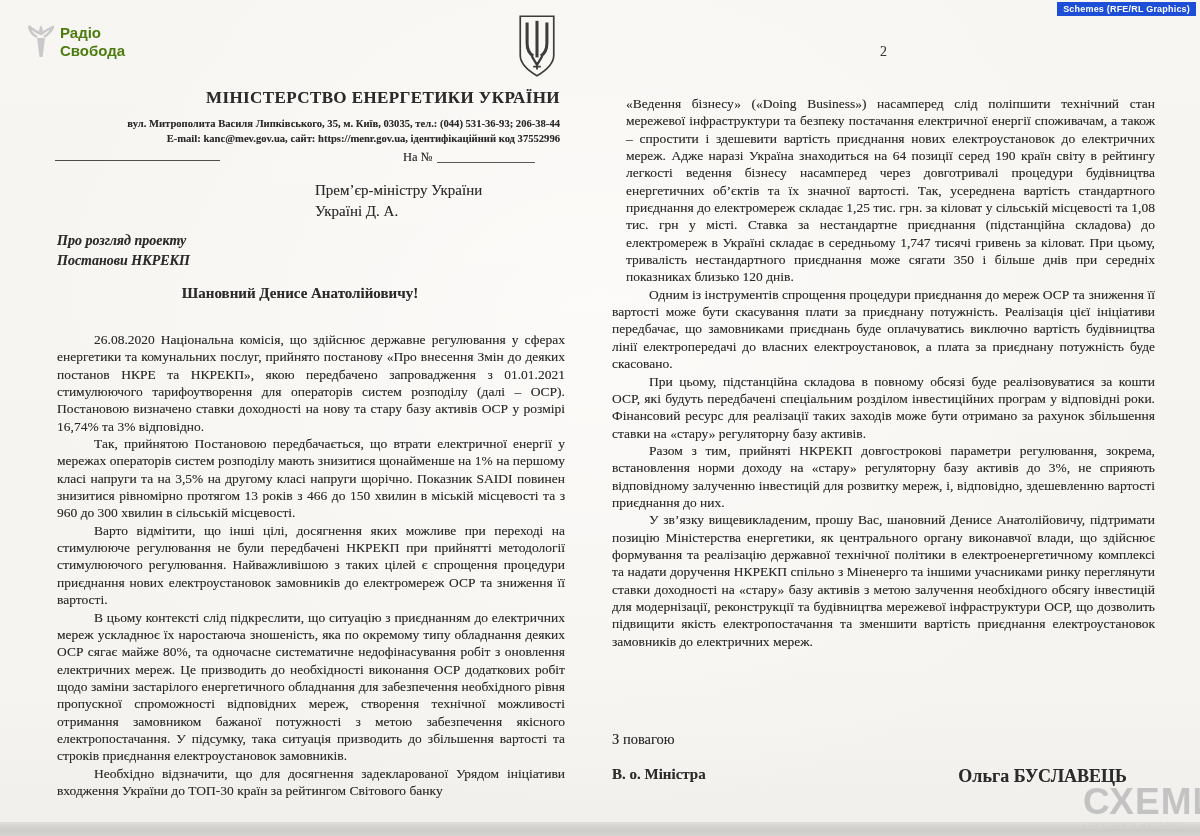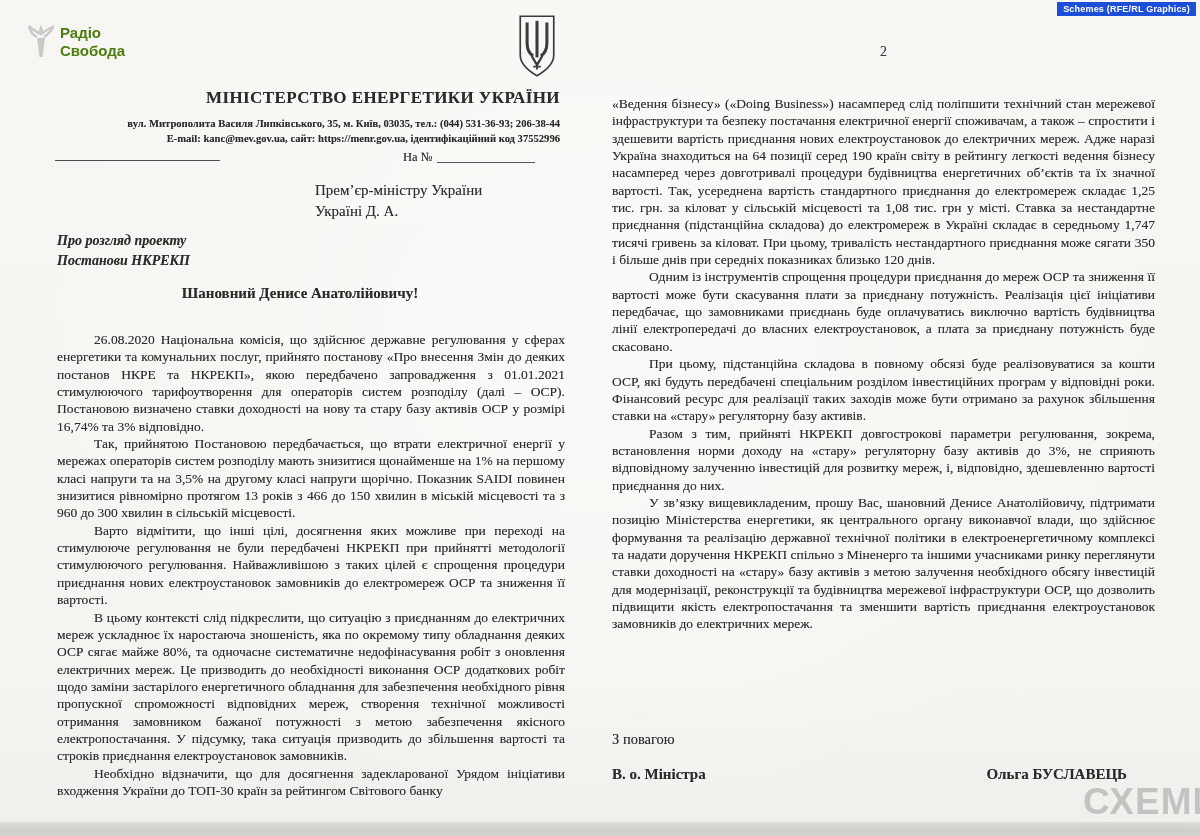--- a/index.html
+++ b/index.html
@@ -36,29 +36,29 @@
   .ref-label{position:absolute;left:403px;top:2px;font-size:12.5px;}
   .ref-line{position:absolute;left:437px;top:14px;width:98px;border-top:1px solid #5a5a5a;}
   .addressee{position:absolute;left:315px;top:180px;font-size:15px;line-height:20.5px;}
   .subject{position:absolute;left:57px;top:231px;font-size:14px;line-height:20px;
        font-weight:bold;font-style:italic;}
   .salutation{position:absolute;left:40px;top:285px;width:520px;text-align:center;
        font-weight:bold;font-size:15px;}
   
   .body-col{position:absolute;font-size:13.5px;line-height:17.35px;text-align:justify;}
   .body-col p{margin:0;text-indent:37px;}
-  .body-col p.noindent{text-indent:0;}
+  .body-col p.noindent{text-indent:0;margin-left:14px;}
   #body-left{left:57px;top:331px;width:508px;}
   #body-right{left:612px;top:95px;width:543px;}
   .pageno{position:absolute;left:612px;top:44px;width:543px;text-align:center;
        font-size:14px;color:#3a3a3a;}
   .closing{position:absolute;left:612px;top:731px;font-size:14.5px;}
   .sig-row{position:absolute;left:612px;top:766px;width:543px;}
   .sig-title{position:absolute;left:0;top:0;font-weight:bold;font-size:15px;}
-  .sig-name{position:absolute;right:28px;top:0;font-weight:bold;font-size:15px;}
+  .sig-name{position:absolute;right:28px;top:0;font-weight:bold;font-size:18px;}
 </style>
 </head>
 <body>
 
 <div id="scan"></div>
 
 <div class="schemes-badge">Schemes (RFE/RL Graphics)</div>
 
 <div class="radio-logo">
   <span>

